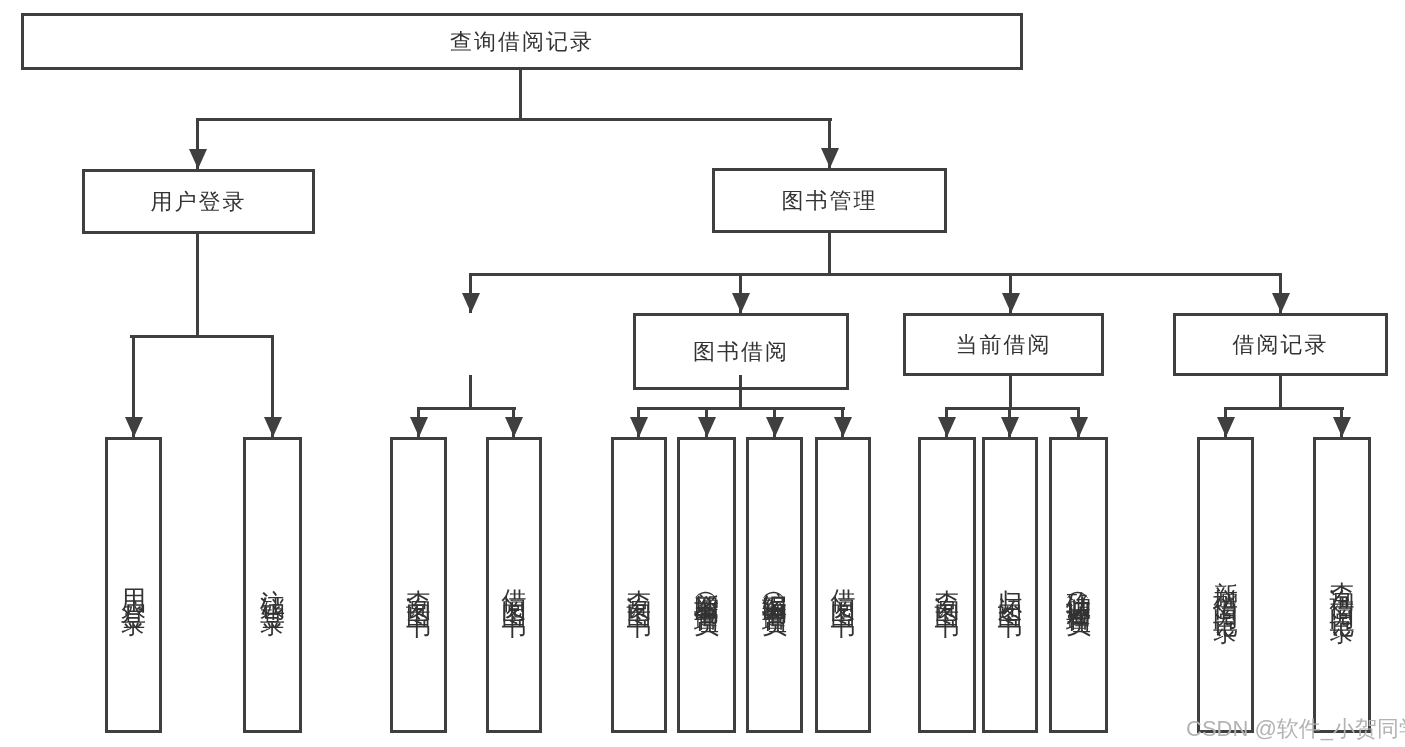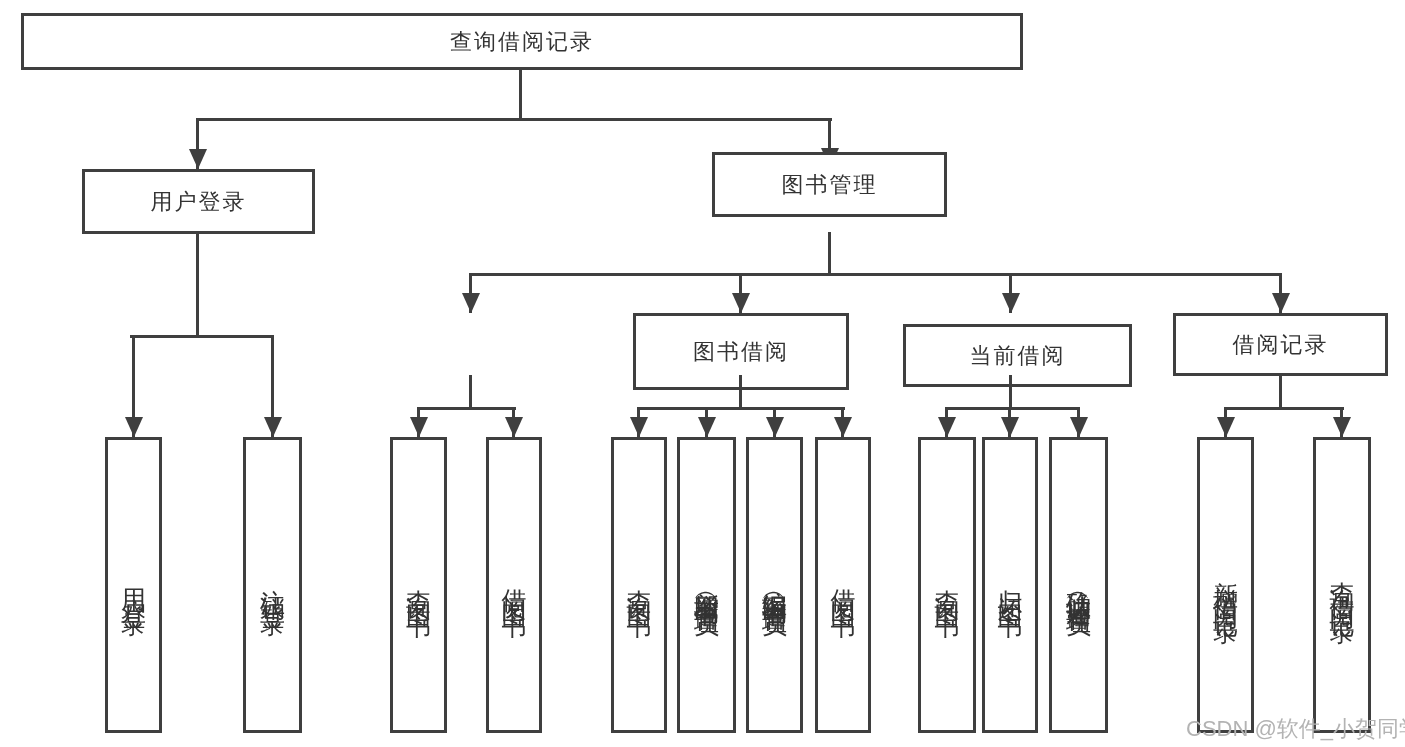--- a/index.html
+++ b/index.html
@@ -86,40 +86,40 @@
   </div>
 
   <div class="line" style="left:519px;top:69px;width:3px;height:52px"></div>
   <div class="line" style="left:196px;top:118px;width:636px;height:3px"></div>
   <div class="arrow" style="left:196px;top:118px;height:51px"></div>
   <div class="arrow" style="left:828px;top:118px;height:50px"></div>
 
   <div class="box h" style="left:82px;top:169px;width:233px;height:65px">
     <span class="lbl">用户登录</span>
   </div>
-  <div class="box h" style="left:712px;top:152px;width:235px;height:65px">
+  <div class="box h" style="left:712px;top:168px;width:235px;height:65px">
     <span class="lbl">图书管理</span>
   </div>
 
   <div class="line" style="left:196px;top:233px;width:3px;height:105px"></div>
   <div class="line" style="left:130px;top:335px;width:144px;height:3px"></div>
   <div class="arrow" style="left:132px;top:335px;height:102px"></div>
   <div class="arrow" style="left:271px;top:335px;height:102px"></div>
 
   <div class="line" style="left:828px;top:232px;width:3px;height:44px"></div>
   <div class="line" style="left:469px;top:273px;width:813px;height:3px"></div>
   <div class="arrow" style="left:469px;top:273px;height:40px"></div>
   <div class="arrow" style="left:739px;top:273px;height:40px"></div>
   <div class="arrow" style="left:1009px;top:273px;height:40px"></div>
   <div class="arrow" style="left:1279px;top:273px;height:40px"></div>
 
   <div class="box h" style="left:633px;top:313px;width:216px;height:77px">
     <span class="lbl">图书借阅</span>
   </div>
-  <div class="box h" style="left:903px;top:324px;width:229px;height:63px">
+  <div class="box h" style="left:903px;top:313px;width:201px;height:63px">
     <span class="lbl">当前借阅</span>
   </div>
   <div class="box h" style="left:1173px;top:313px;width:215px;height:63px">
     <span class="lbl">借阅记录</span>
   </div>
 
   <div class="line" style="left:469px;top:375px;width:3px;height:35px"></div>
   <div class="line" style="left:417px;top:407px;width:99px;height:3px"></div>
   <div class="arrow" style="left:417px;top:407px;height:30px"></div>
   <div class="arrow" style="left:512px;top:407px;height:30px"></div>

